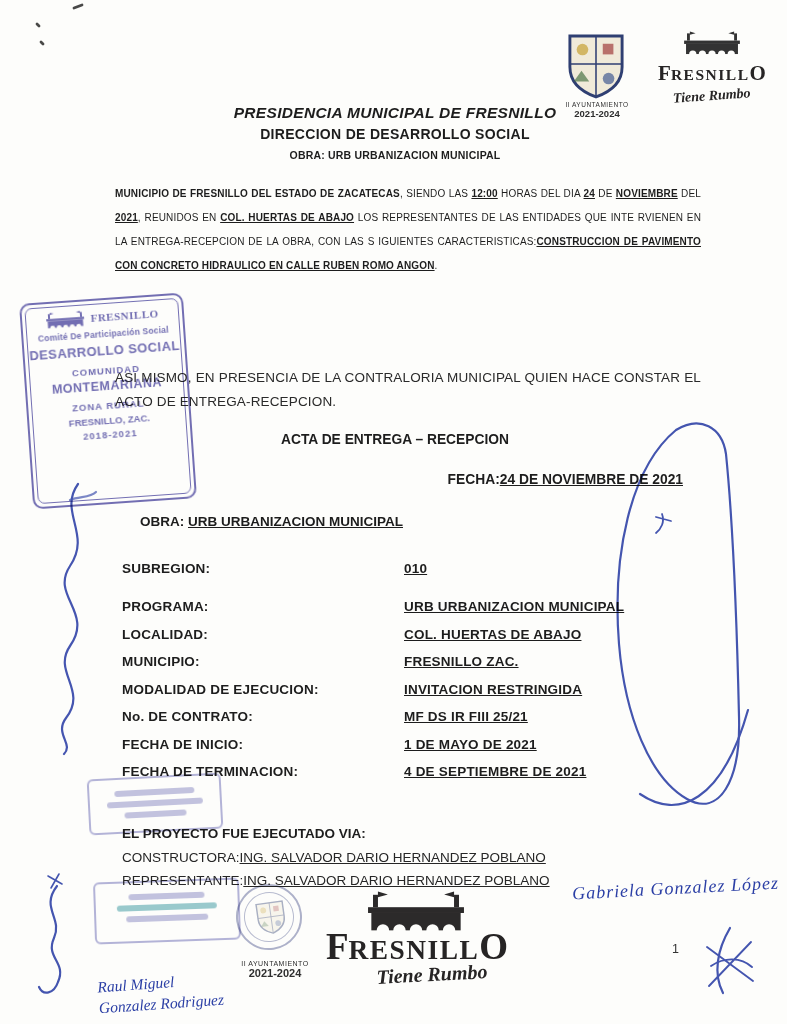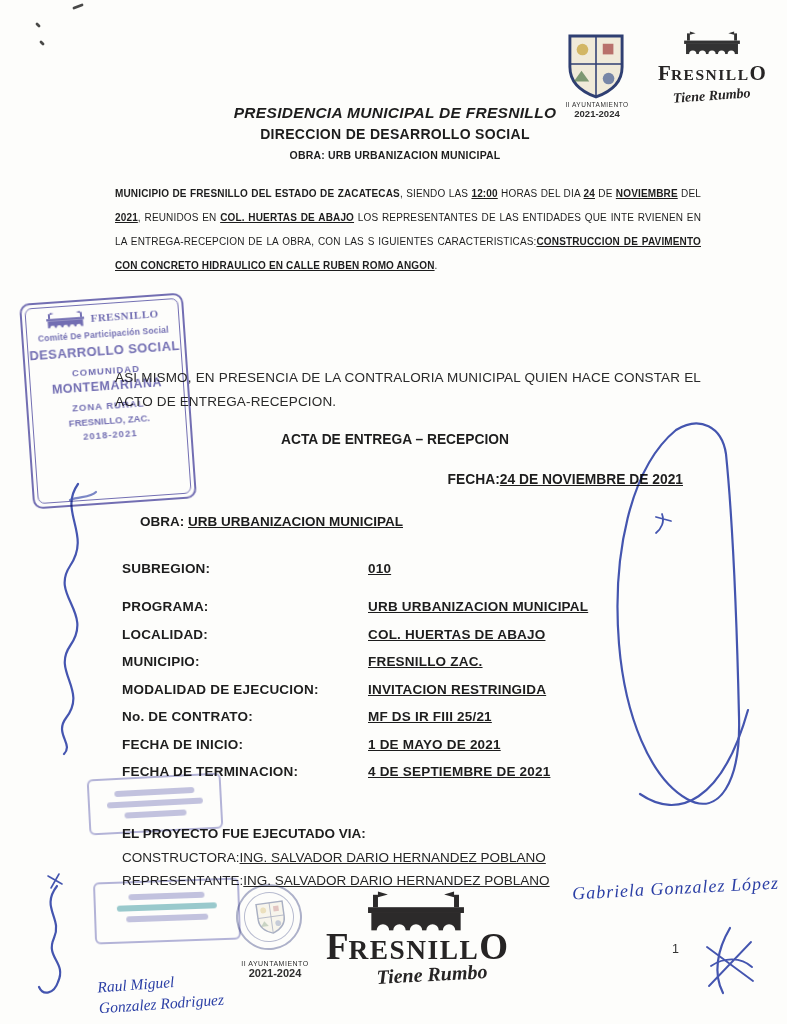--- a/index.html
+++ b/index.html
@@ -26,21 +26,21 @@
            text-align:justify; letter-spacing:.15px; color:#2a2a2a; }
   .acta  { left:115px; top:432px; width:560px; text-align:center; font-size:13.8px; font-weight:700; }
   .fecha { left:115px; top:472px; width:568px; text-align:right; font-size:13.8px; font-weight:700; }
 
   
   .obra-line { left:140px; top:514px; font-size:13.5px; }
   .rows { left:122px; top:560px; width:600px; font-size:13.5px; }
   .field-row { line-height:18px; margin-bottom:9.5px; white-space:nowrap; }
   .field-row.gap { margin-bottom:20px; }
   .flabel { display:inline-block; width:246px; font-weight:700; letter-spacing:.2px; }
-  .fvalue { font-weight:700; text-decoration:underline; letter-spacing:.2px; }
+  .fvalue { font-weight:700; text-decoration:underline; letter-spacing:.2px;margin-left:36px; }
 
   .exec { left:122px; top:825px; font-size:13.5px; line-height:17px; }
   .exec .t { font-weight:700; margin-bottom:7px; }
   .exec .ln { margin-bottom:6px; color:#262626; }
   .exec .nm { text-decoration:underline; }
 
   
   .brand-word { font-family:"Liberation Serif", serif; font-weight:700; color:#262424; white-space:nowrap; }
   .brand-word .cap { font-size:1em; }
   .brand-word .mid { font-size:.74em; letter-spacing:1.5px; }

